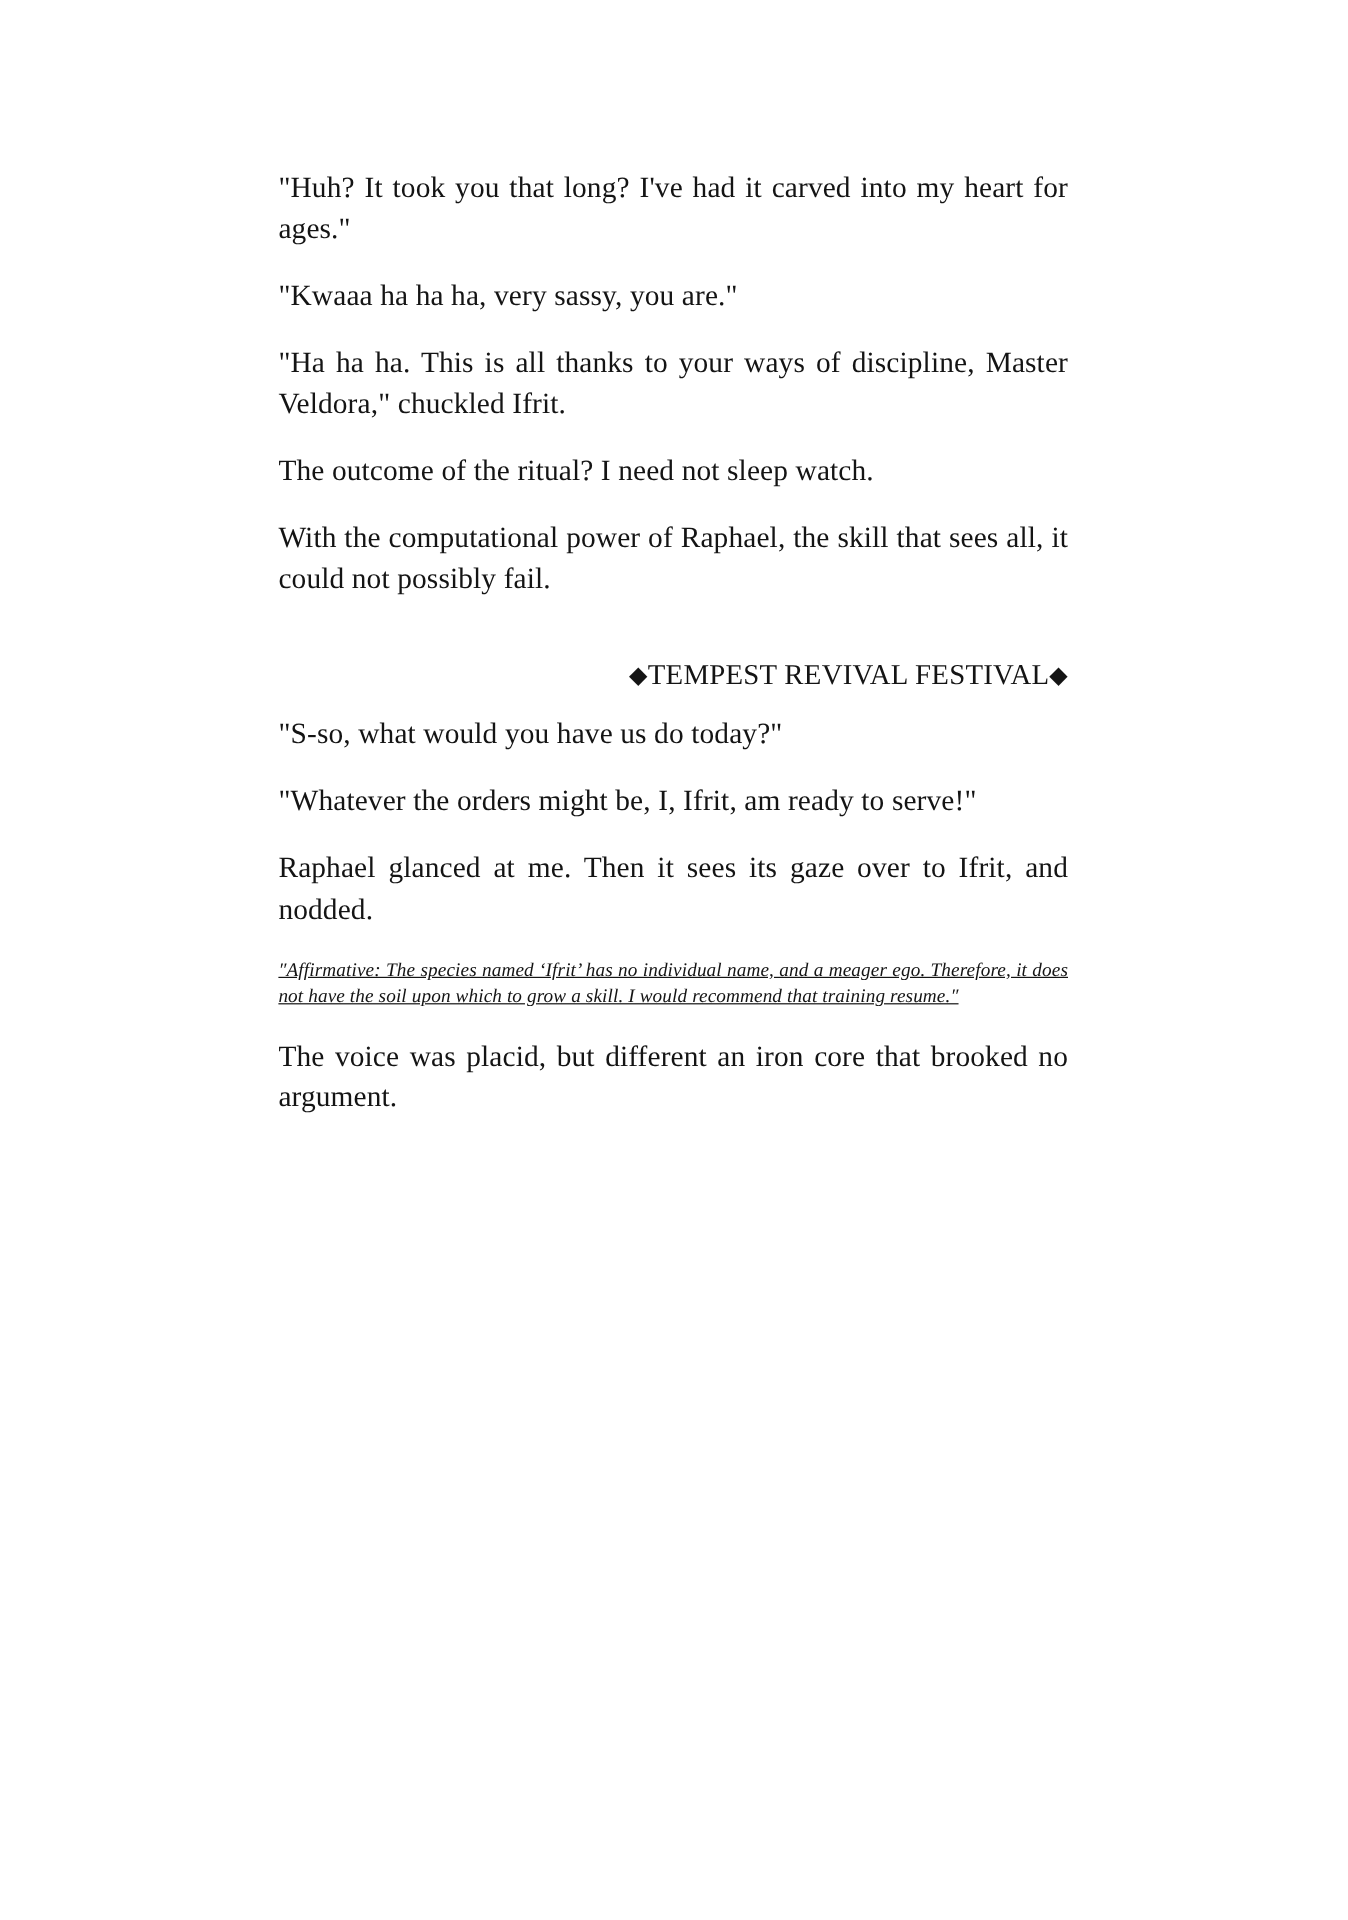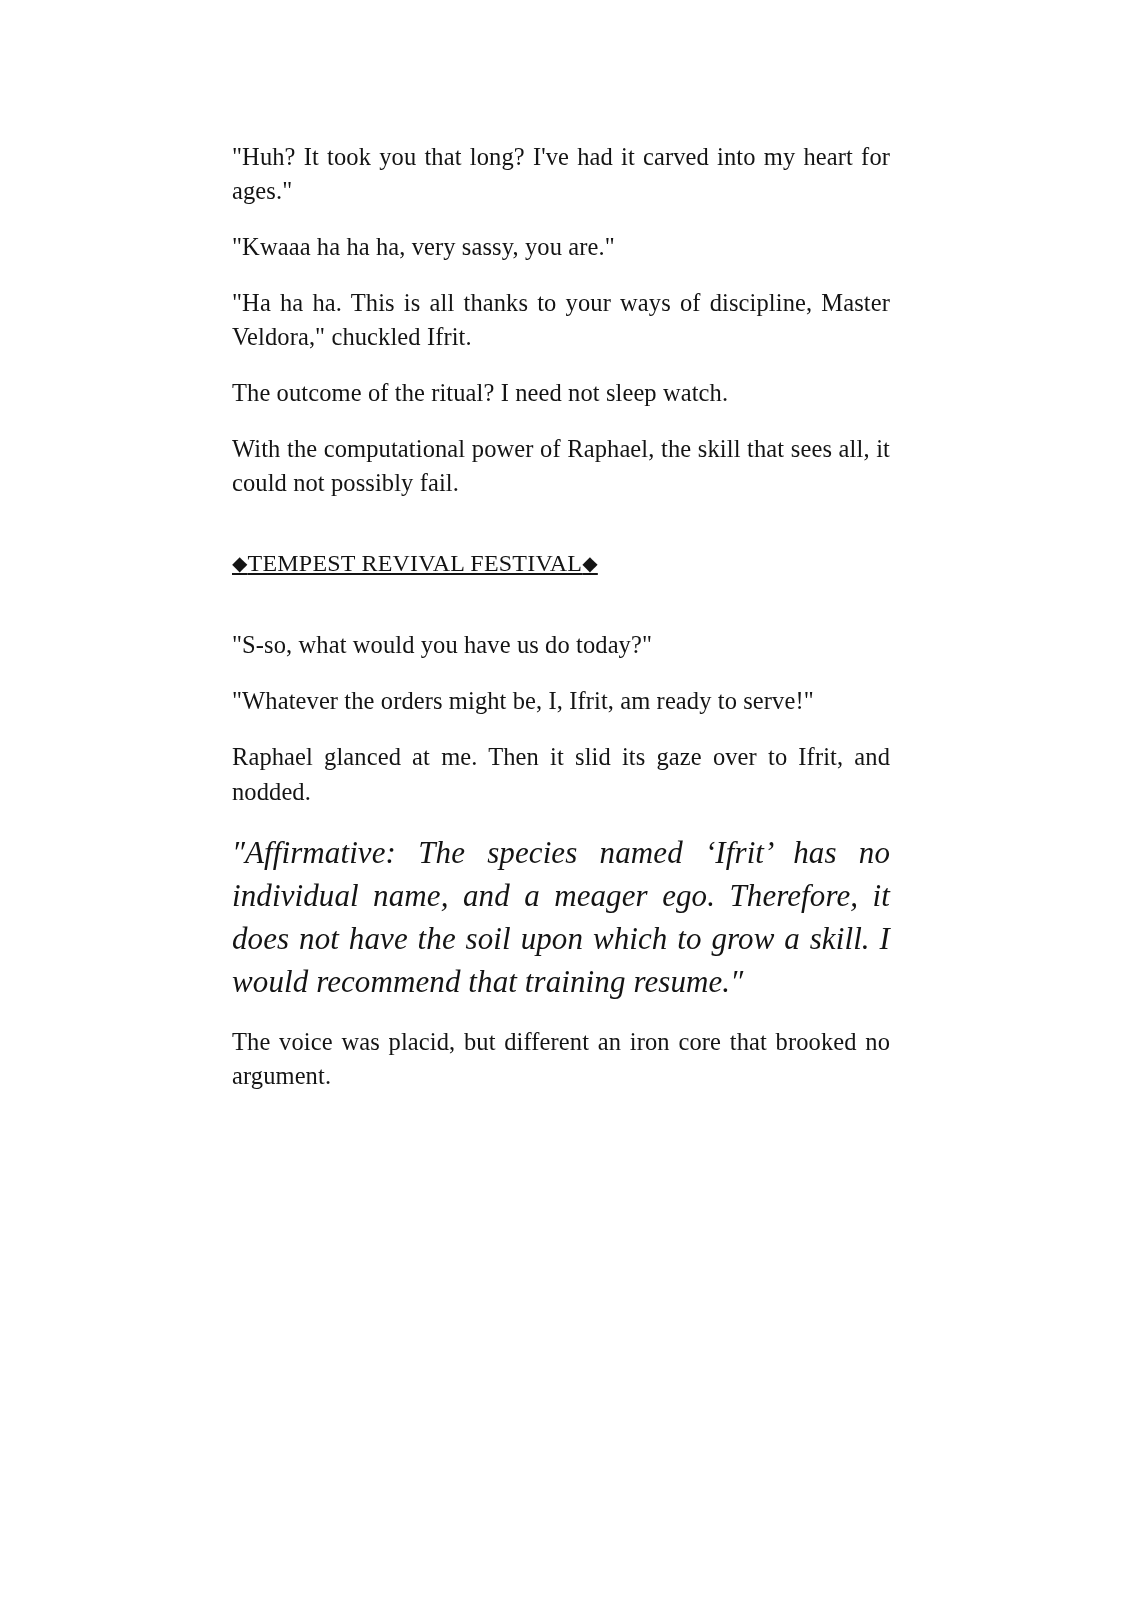--- a/index.html
+++ b/index.html
@@ -34,29 +34,29 @@
     text-align: justify;
     text-justify: inter-word;
     hyphens: manual;
     letter-spacing: 0.1px;
   }
   p.para + p.para {
     margin-top: 22px;
   }
   p.para.italic {
     font-style: italic;
-    font-size: 31px;
+    font-size: 16px;
+    text-decoration: underline;
   }
   .section-heading {
-    text-align: left;
+    text-align: right;
     font-size: 24px;
     letter-spacing: 0.2px;
-    margin: 50px 0 51px 0;
+    margin: 50px 0 18px 0;
     white-space: nowrap;
-    text-decoration: underline;
   }
   .section-heading .dia {
     font-size: 20px;
     vertical-align: 1px;
   }
 </style>
 </head>
 <body>
 
 <div class="page">
@@ -65,18 +65,18 @@
     <p class="para">"Huh? It took you that long? I've had it carved into my heart for ages."</p>
     <p class="para">"Kwaaa ha ha ha, very sassy, you are."</p>
     <p class="para">"Ha ha ha. This is all thanks to your ways of discipline, Mas­ter Veldora," chuckled Ifrit.</p>
     <p class="para">The outcome of the ritual? I need not sleep watch.</p>
     <p class="para">With the computational power of Raphael, the skill that sees all, it could not possibly fail.</p>
 
     <div class="section-heading"><span class="dia">◆</span><span>TEMPEST REVIVAL FESTIVAL</span><span class="dia">◆</span></div>
 
     <p class="para">"S-so, what would you have us do today?"</p>
     <p class="para">"Whatever the orders might be, I, Ifrit, am ready to serve!"</p>
-    <p class="para">Raphael glanced at me. Then it slid its gaze over to Ifrit, and nodded.</p>
+    <p class="para">Raphael glanced at me. Then it sees its gaze over to Ifrit, and nodded.</p>
     <p class="para italic">″Affirmative: The species named ‘Ifrit’ has no individual name, and a meager ego. Therefore, it does not have the soil upon which to grow a skill. I would recommend that training resume.″</p>
     <p class="para">The voice was placid, but different an iron core that brooked no argument.</p>
 
   </div>
 </div>
 
 </body></html>

